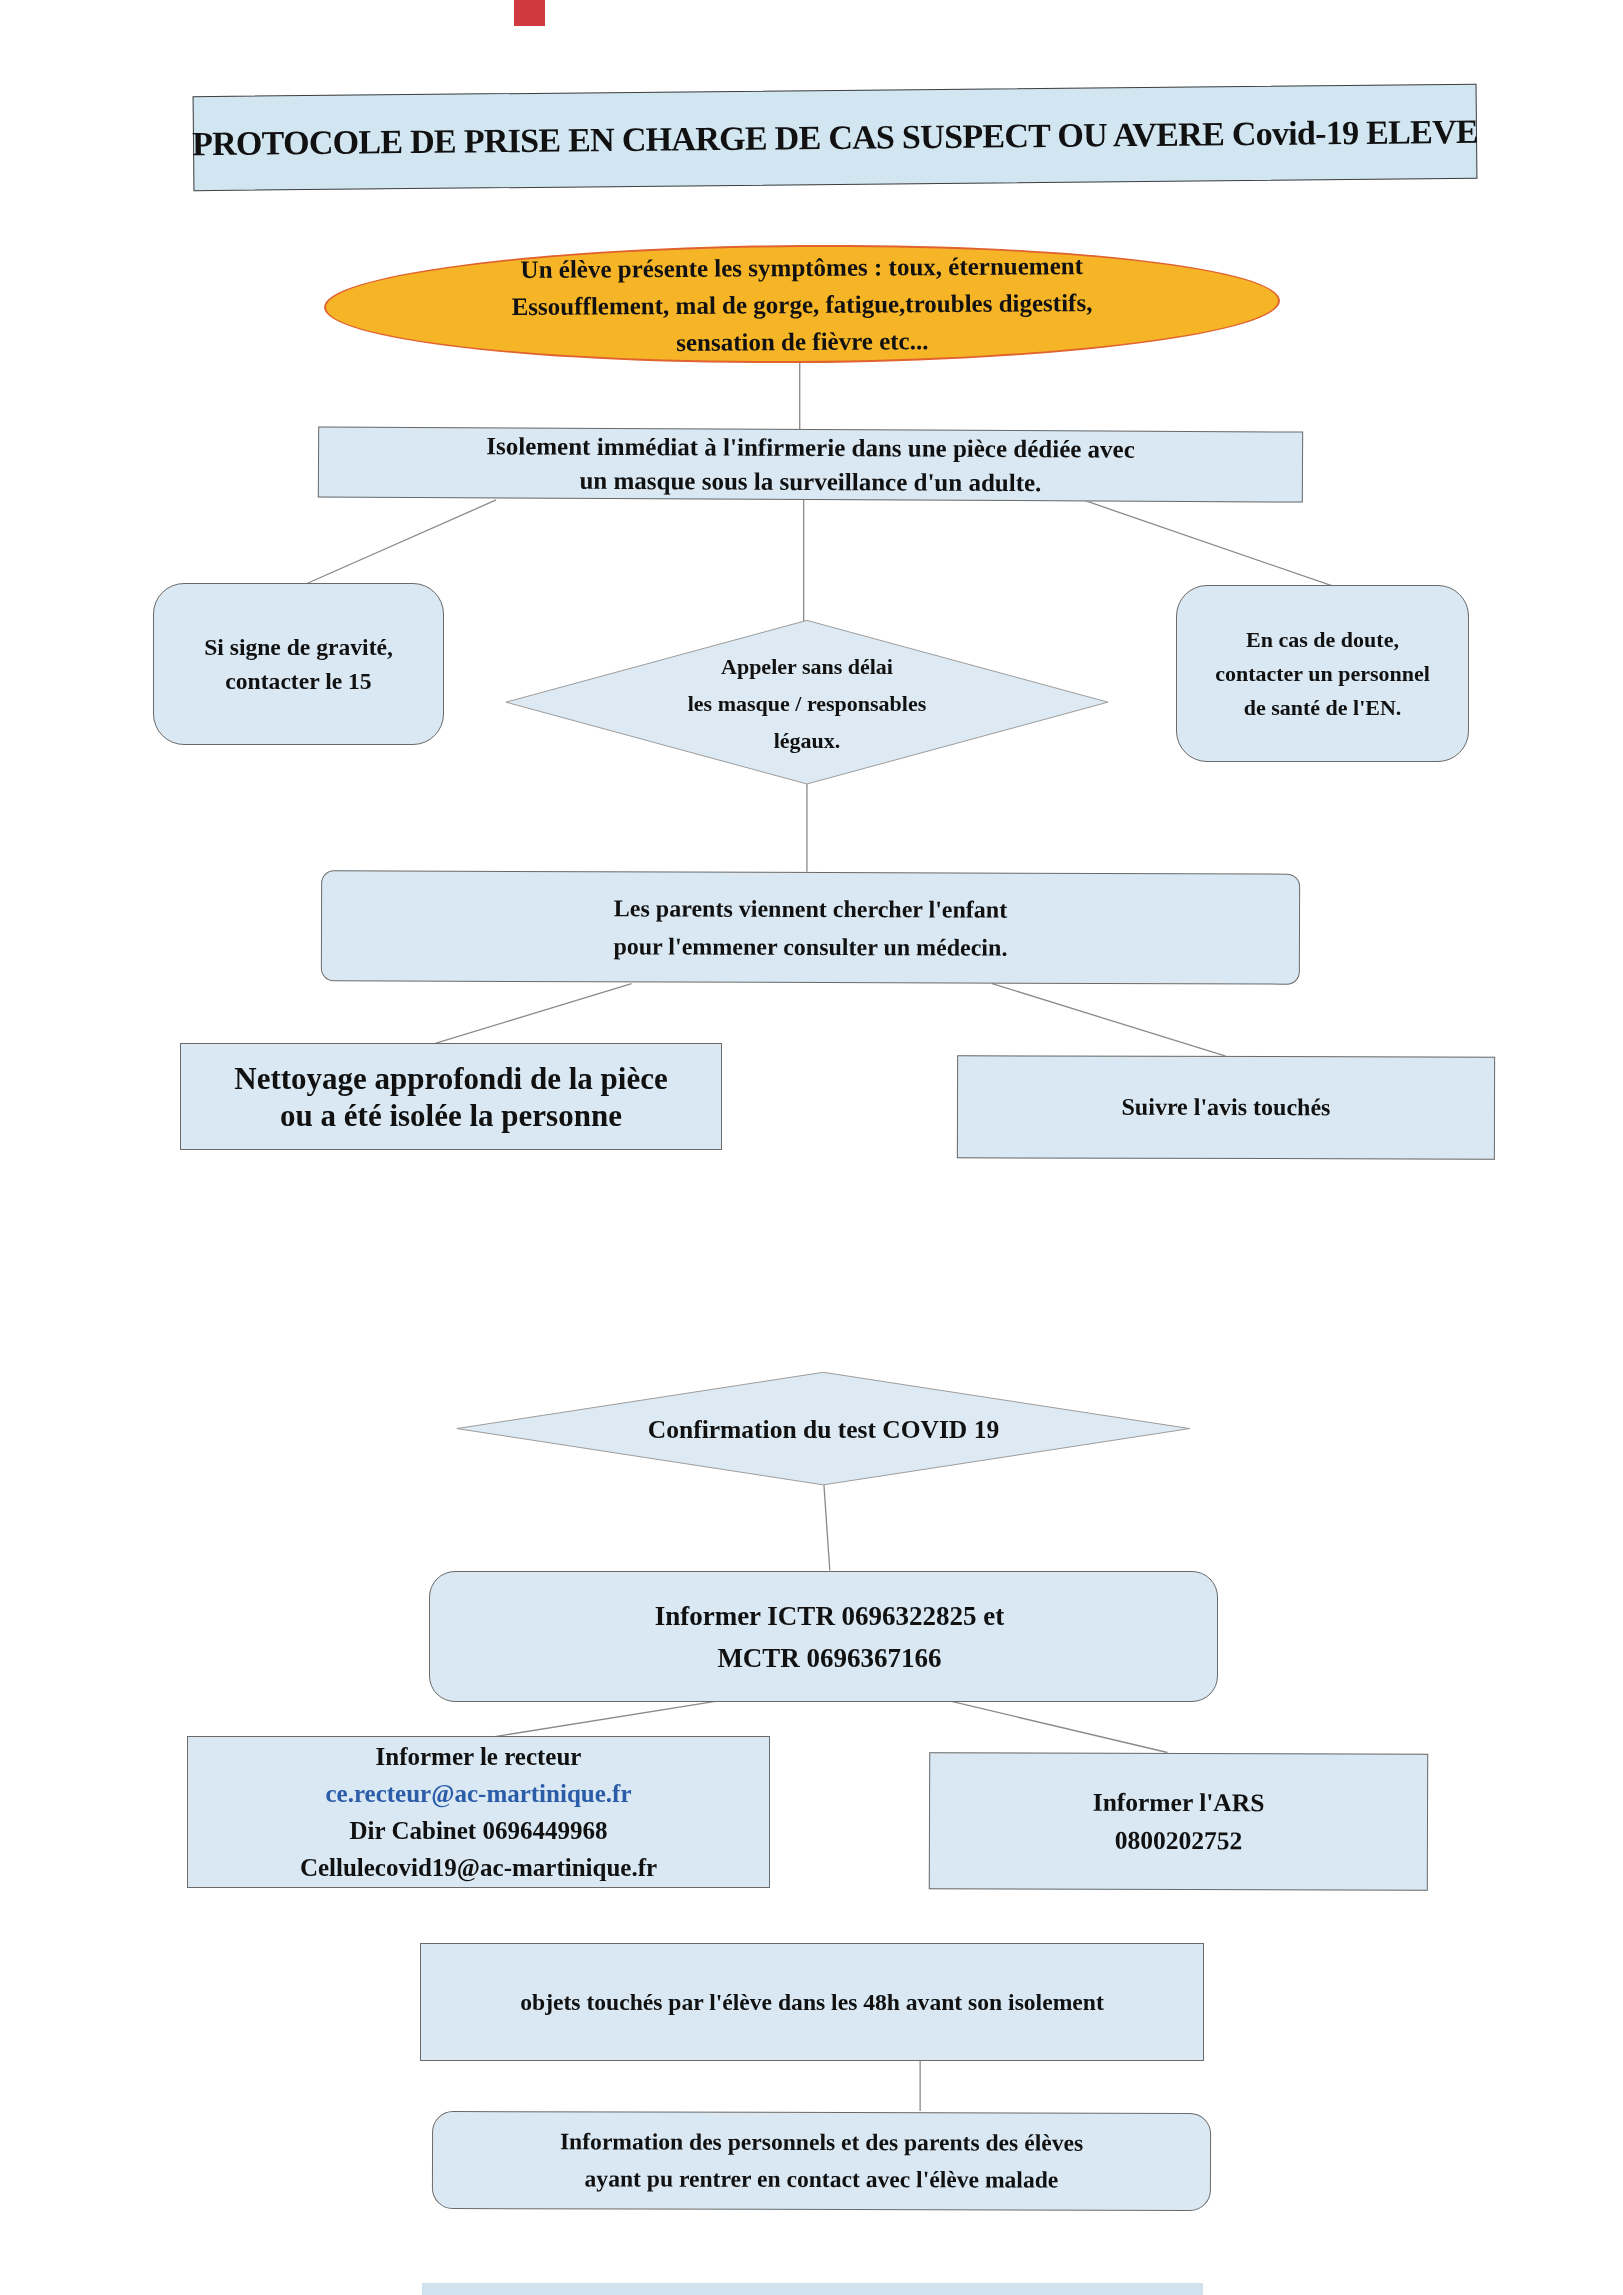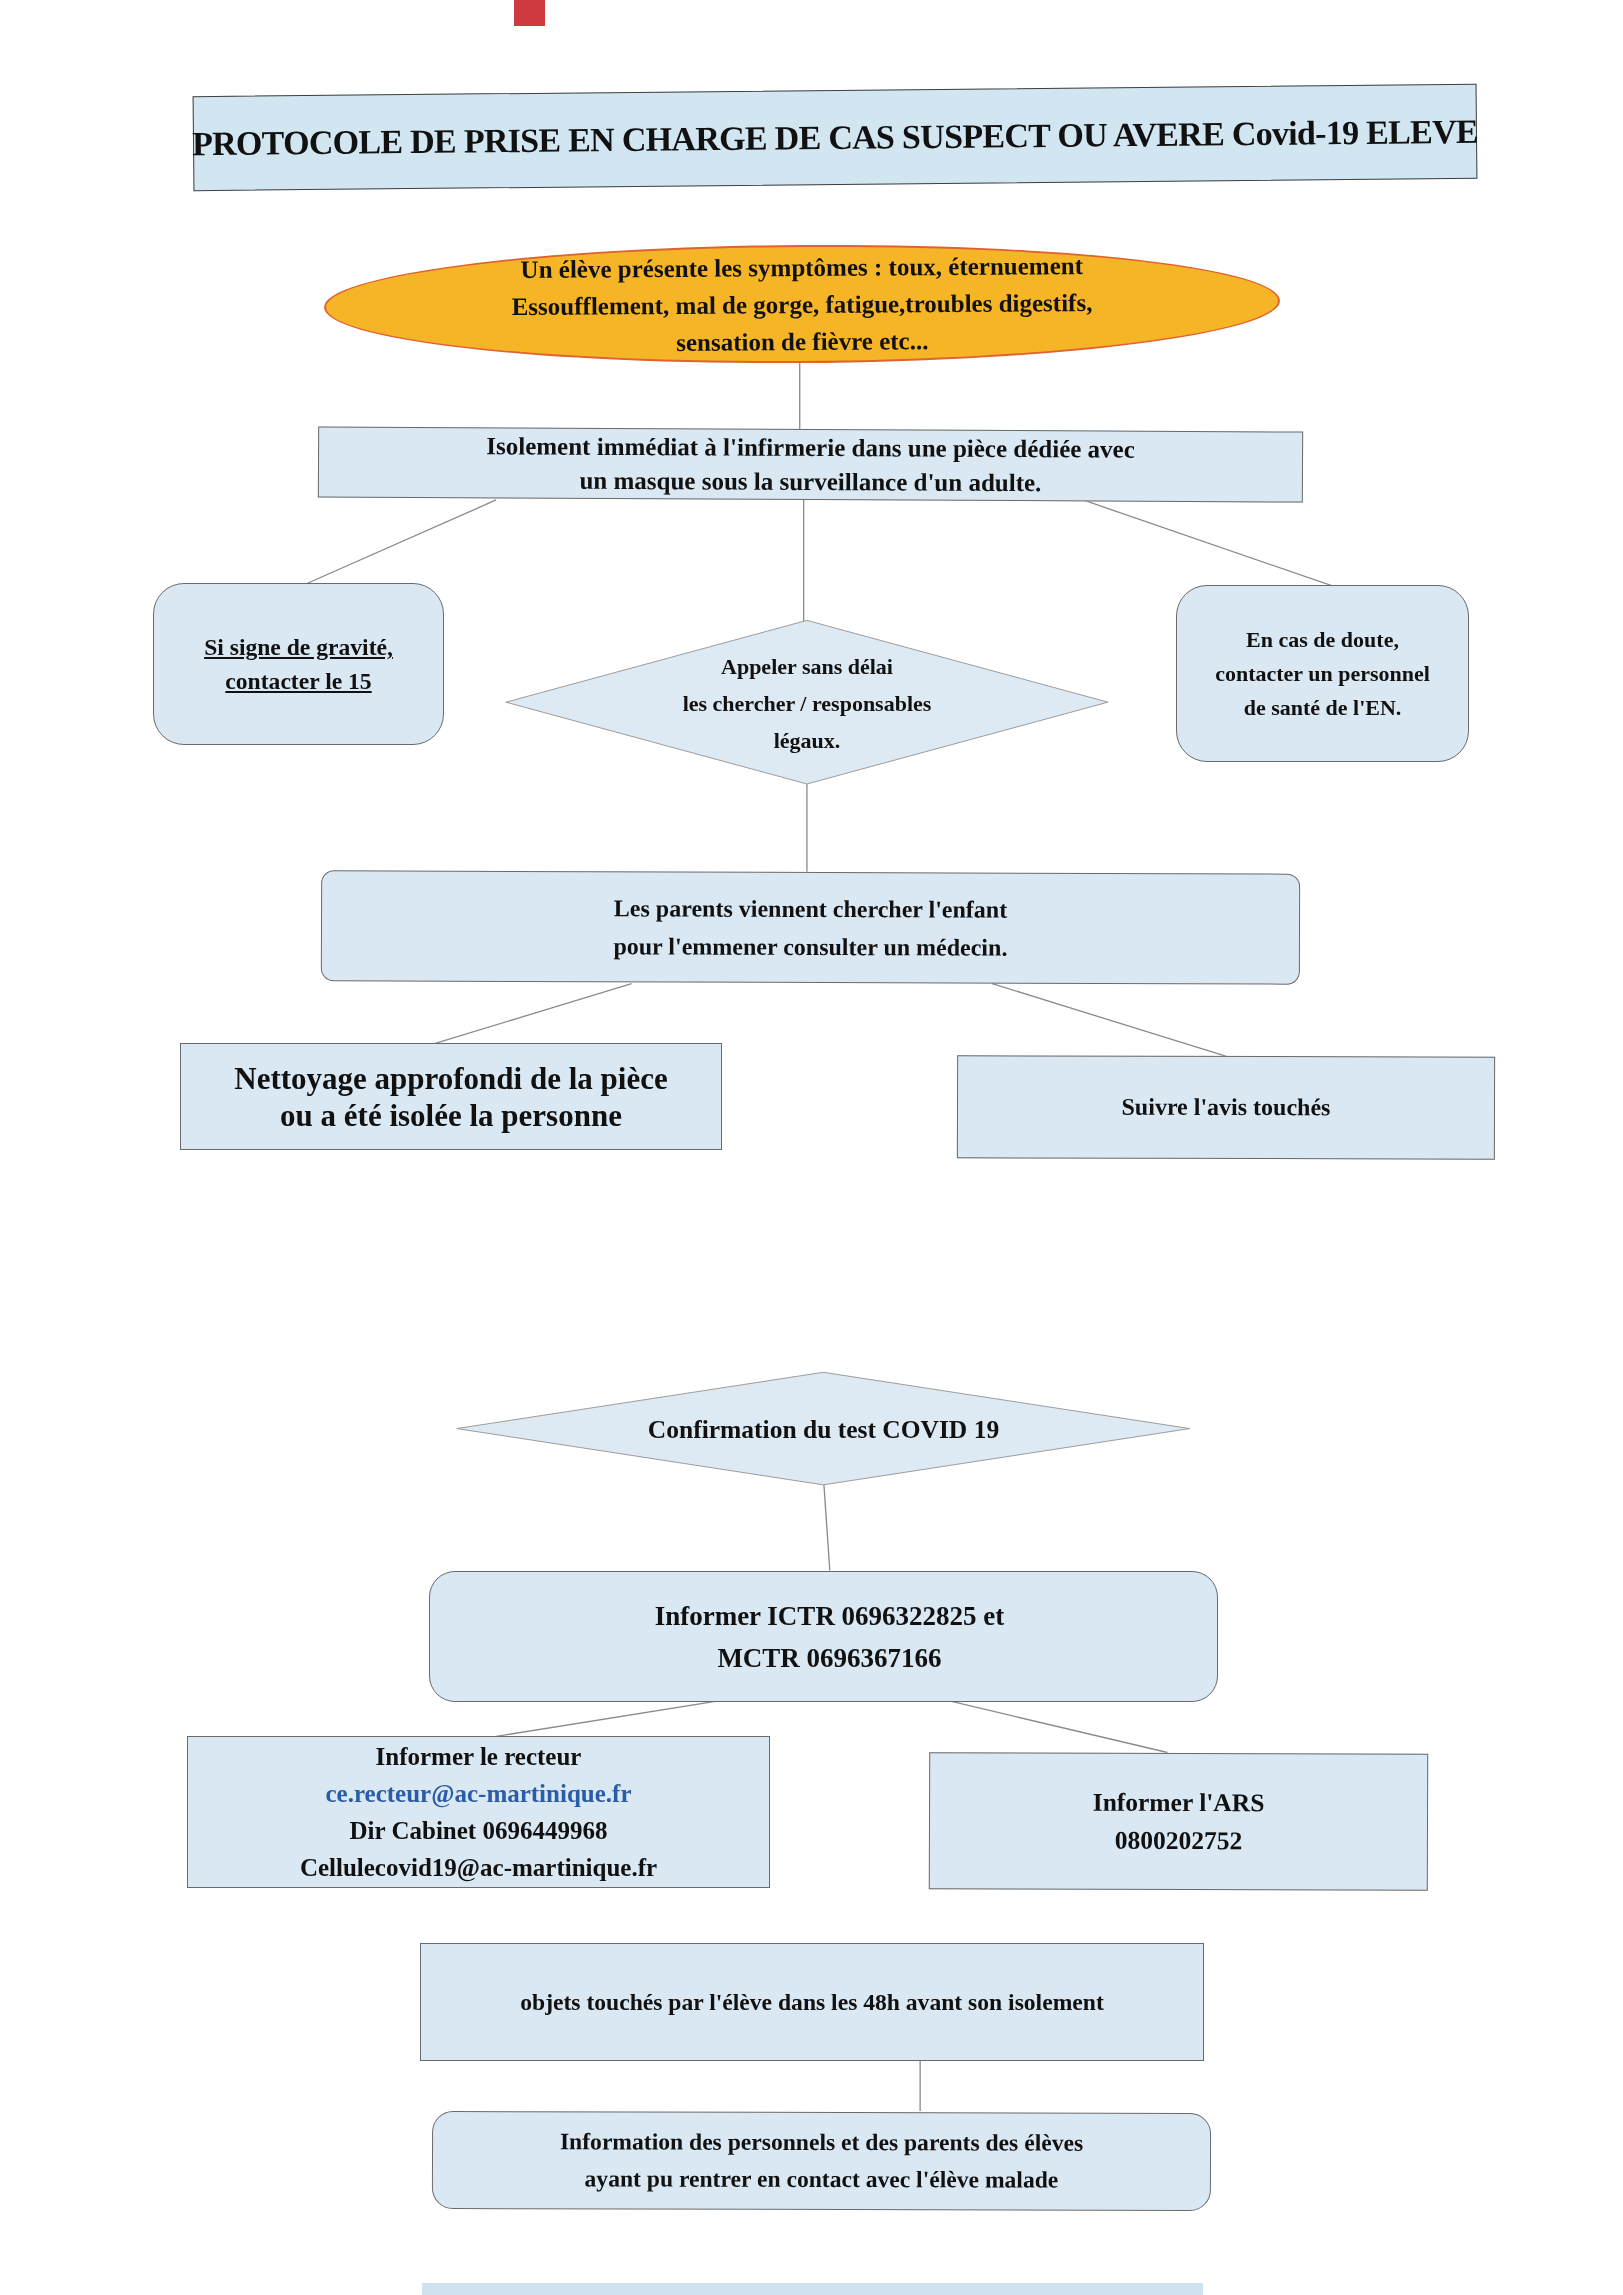--- a/index.html
+++ b/index.html
@@ -41,21 +41,21 @@
     font-size:25px;line-height:37px;
     transform:rotate(-0.4deg);
   }
   #isolement{
     left:318px;top:429px;width:985px;height:71px;
     font-size:25px;line-height:34px;
     transform:rotate(0.3deg);
   }
   #gravite{
     left:153px;top:583px;width:291px;height:162px;
-    border-radius:31px;font-size:23.6px;line-height:34px;text-decoration:underline;
+    border-radius:31px;font-size:23.6px;line-height:34px;
   }
   #appeler{
     left:506px;top:621px;width:602px;height:164px;
     font-size:22px;line-height:37px;
     background:transparent;border:none;
   }
   #doute{
     left:1176px;top:585px;width:293px;height:177px;
     border-radius:31px;font-size:22px;line-height:34px;
   }
@@ -143,21 +143,21 @@
     <div class="ln">un masque sous la surveillance d'un adulte.</div>
   </div>
 
   <div id="gravite" class="node box">
     <div class="ln">Si signe de gravité,</div>
     <div class="ln">contacter le 15</div>
   </div>
 
   <div id="appeler" class="node">
     <div class="ln">Appeler sans délai</div>
-    <div class="ln">les chercher / responsables</div>
+    <div class="ln">les masque / responsables</div>
     <div class="ln">légaux.</div>
   </div>
 
   <div id="doute" class="node box">
     <div class="ln">En cas de doute,</div>
     <div class="ln">contacter un personnel</div>
     <div class="ln">de santé de l'EN.</div>
   </div>
 
   <div id="parents" class="node box">

